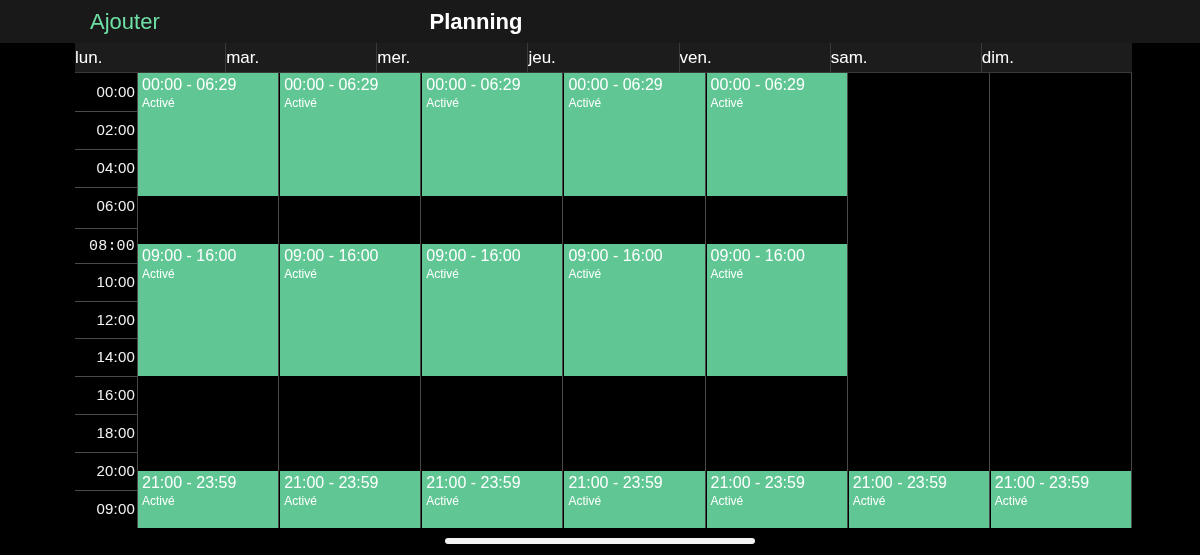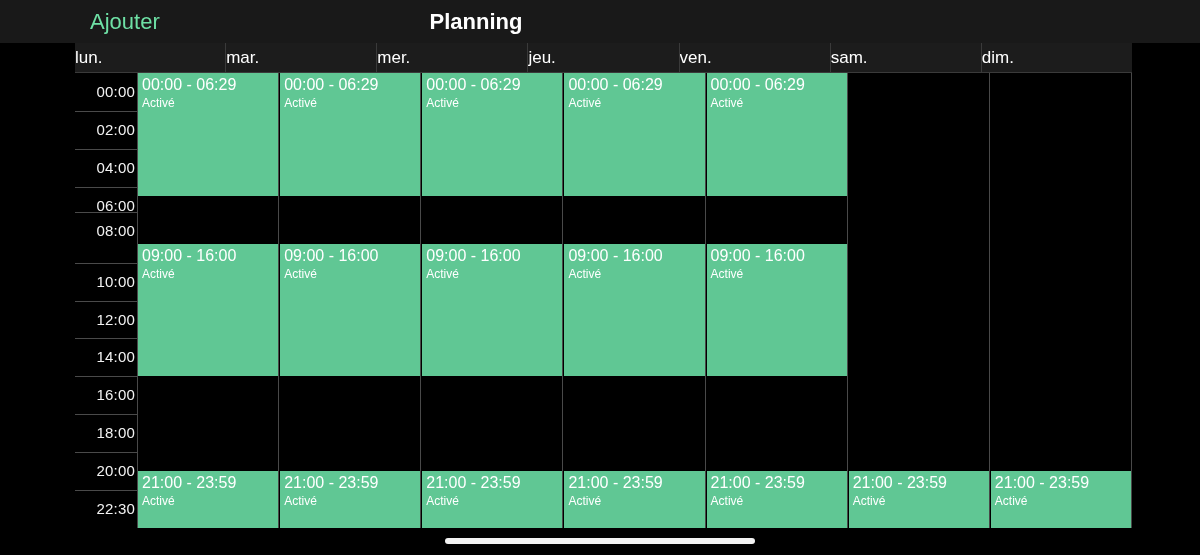--- a/index.html
+++ b/index.html
@@ -222,21 +222,21 @@
           <div class="ruler-label">02:00</div>
         </div>
         <div class="ruler-row" style="top: 75.8333px;">
           <div class="ruler-line"></div>
           <div class="ruler-label">04:00</div>
         </div>
         <div class="ruler-row" style="top: 113.75px;">
           <div class="ruler-line"></div>
           <div class="ruler-label">06:00</div>
         </div>
-        <div class="ruler-row" style="top: 139px;">
+        <div class="ruler-row" style="top: 155px; font-family: Liberation Mono, monospace;">
           <div class="ruler-line"></div>
           <div class="ruler-label">08:00</div>
         </div>
         <div class="ruler-row" style="top: 189.583px;">
           <div class="ruler-line"></div>
           <div class="ruler-label">10:00</div>
         </div>
         <div class="ruler-row" style="top: 227.5px;">
           <div class="ruler-line"></div>
           <div class="ruler-label">12:00</div>
@@ -252,21 +252,21 @@
         <div class="ruler-row" style="top: 341.25px;">
           <div class="ruler-line"></div>
           <div class="ruler-label">18:00</div>
         </div>
         <div class="ruler-row" style="top: 379.167px;">
           <div class="ruler-line"></div>
           <div class="ruler-label">20:00</div>
         </div>
         <div class="ruler-row" style="top: 417.083px;">
           <div class="ruler-line"></div>
-          <div class="ruler-label">22:30</div>
+          <div class="ruler-label">09:00</div>
         </div>
       </div>
     <div class="columns" id="day-columns">
         <div class="daycol first" style="left: 0px; width: 142.143px;"></div>
         <div class="daycol" style="left: 142.143px; width: 142.143px;"></div>
         <div class="daycol" style="left: 284.286px; width: 142.143px;"></div>
         <div class="daycol" style="left: 426.429px; width: 142.143px;"></div>
         <div class="daycol" style="left: 568.571px; width: 142.143px;"></div>
         <div class="daycol" style="left: 710.714px; width: 142.143px;"></div>
         <div class="daycol" style="left: 852.857px; width: 142.143px;"></div>

